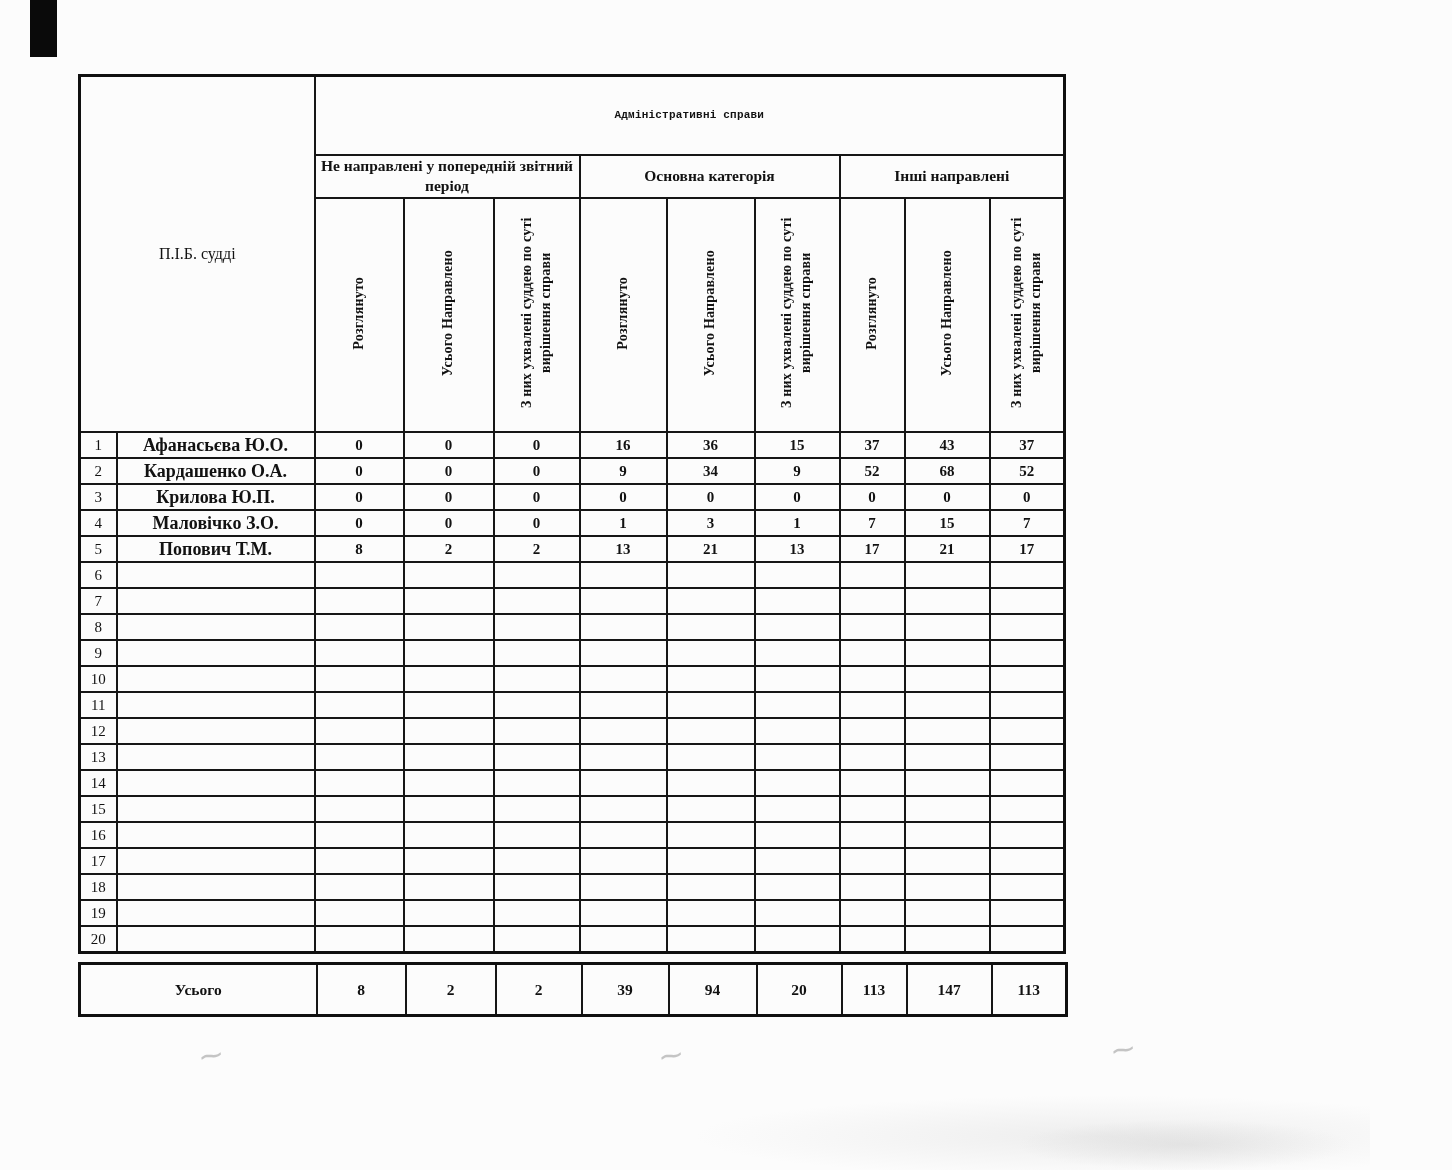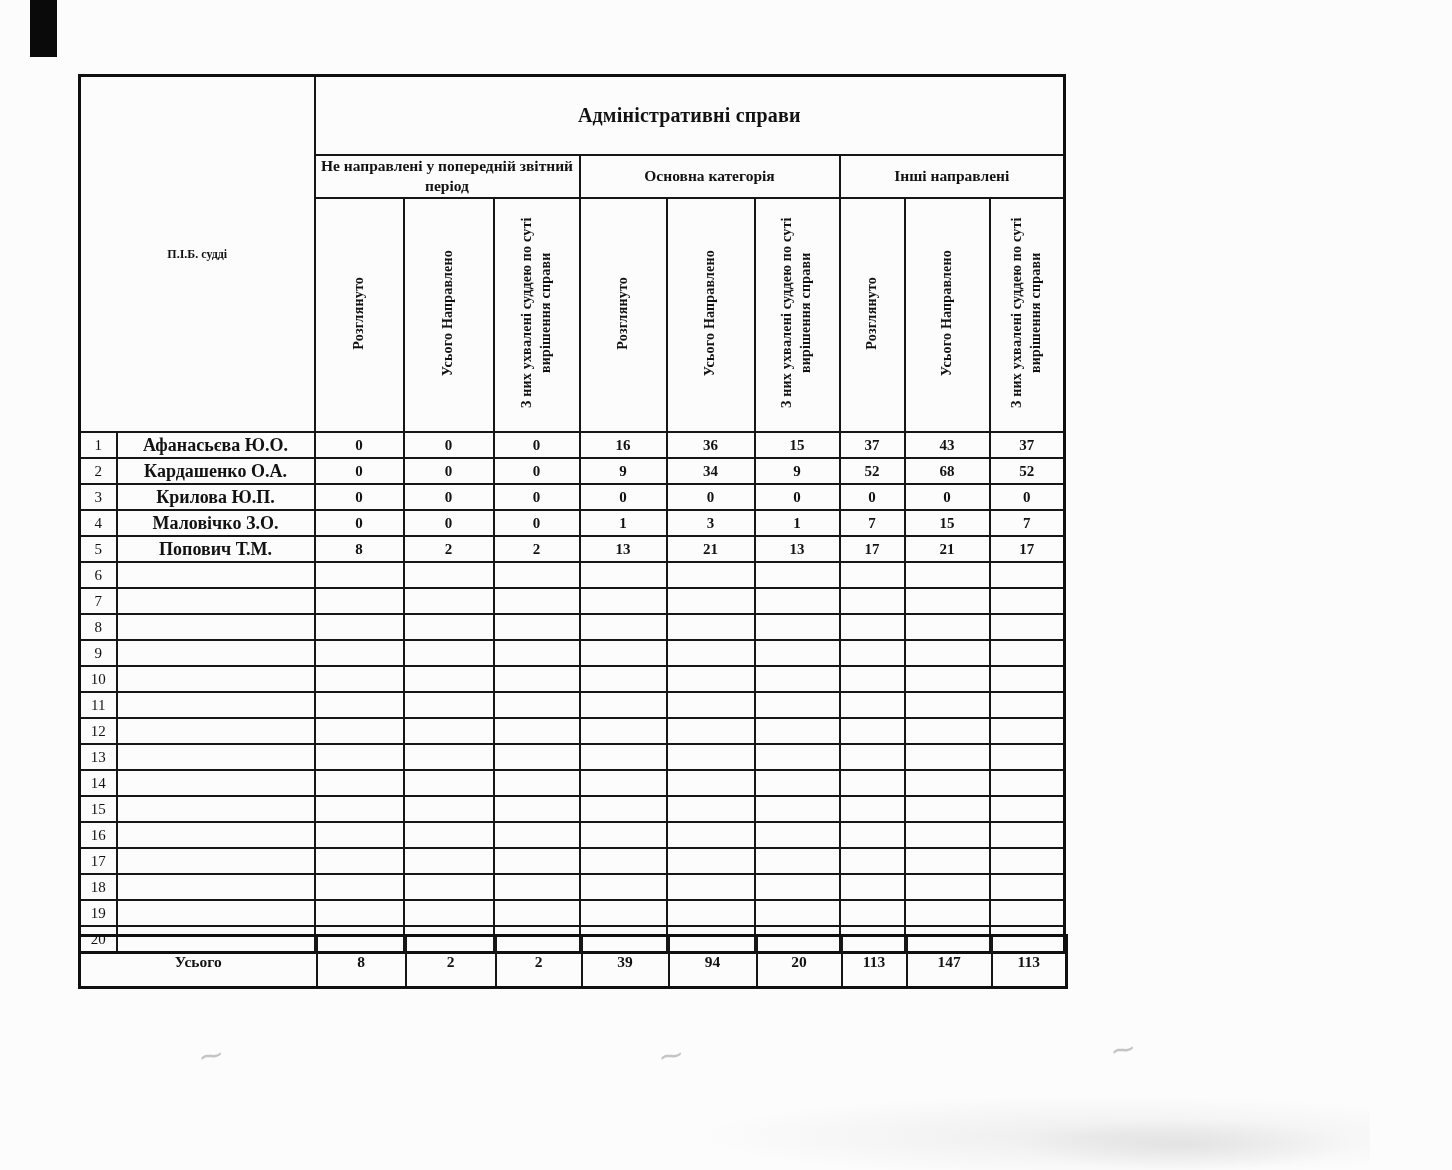--- a/index.html
+++ b/index.html
@@ -7,26 +7,26 @@
     width:1452px;height:1170px;position:relative;overflow:hidden;
     background:#fcfcfc;
     font-family:"Liberation Serif","DejaVu Serif",serif;
     color:#121212;
   }
   .artifact-bar{position:absolute;left:30px;top:0;width:27px;height:57px;background:#0a0a0a;}
   .tbl{border-collapse:collapse;table-layout:fixed;background:transparent;}
   .tbl td{border:2px solid #161616;padding:0;text-align:center;vertical-align:middle;overflow:hidden;}
   .tbl{border:3px solid #101010;}
   .main{position:absolute;left:78px;top:74px;width:985px;}
-  .totals-tbl{position:absolute;left:78px;top:934px;width:987px;}
+  .totals-tbl{position:absolute;left:78px;top:962px;width:987px;}
   .rA{height:79px;}
   .rB{height:43px;}
   .rC{height:234px;}
-  .pib{font-weight:bold;font-size:12px;}
-  .h1{font-weight:bold;font-size:20px;letter-spacing:.2px;}
+  .pib{font-weight:normal;font-size:16px;}
+  .h1{font-weight:bold;font-size:11px;letter-spacing:.2px;font-family:Liberation Mono, monospace;}
   .grp{font-weight:bold;font-size:15.5px;line-height:1.35;padding:0 16px;}
   .vh{vertical-align:middle;}
   .vtext{
     display:inline-block;
     writing-mode:vertical-rl;
     transform:rotate(180deg);
     max-height:222px;
     font-weight:bold;font-size:14px;line-height:1.35;
     letter-spacing:.2px;
   }

